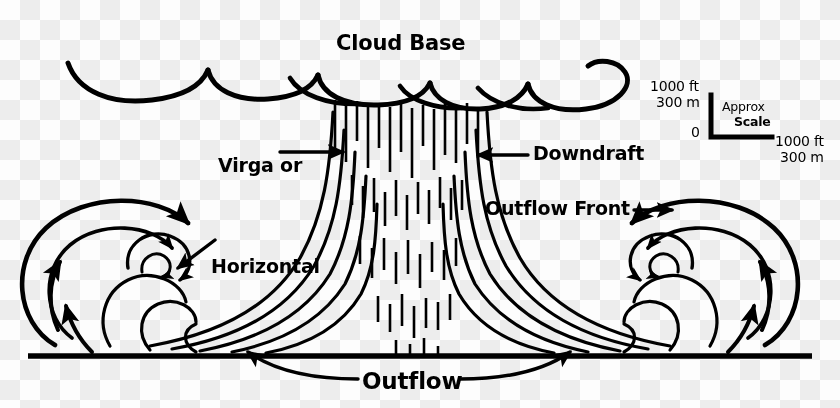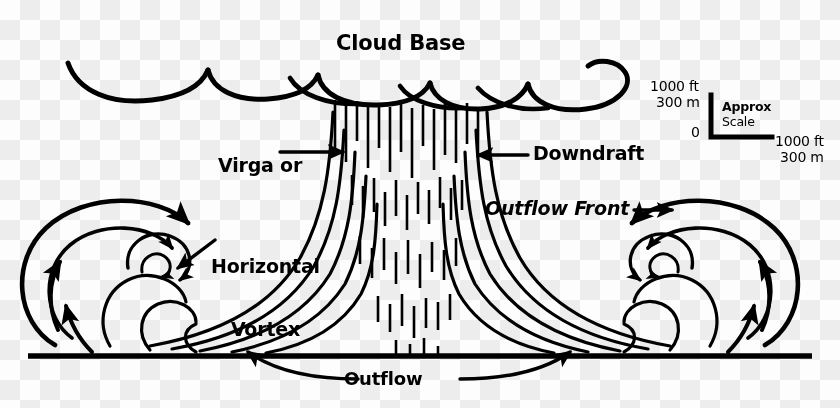--- a/index.html
+++ b/index.html
@@ -22,22 +22,22 @@
     font-weight:bold;
     color:#000;
     white-space:pre;
     line-height:1.12;
     letter-spacing:-0.2px;
   }
   .cloud-base{left:336px;top:32px;font-size:21px;}
   .virga{left:218px;top:112px;font-size:19px;text-align:center;}
   .downdraft{left:533px;top:143px;font-size:19px;}
   .hvortex{left:211px;top:213px;font-size:19px;text-align:center;}
-  .ofront{left:485px;top:198px;font-size:19px;font-style:italic;}
-  .outflow{left:344px;top:369px;font-size:18px;}
+  .ofront{left:485px;top:198px;font-size:19px;}
+  .outflow{left:362px;top:369px;font-size:23px;}
   .sc{font-size:14px;font-weight:normal;}
   .sc-1000a{left:650px;top:79px;}
   .sc-300a{left:656px;top:95px;}
   .sc-zero{left:691px;top:125px;}
   .sc-approx{left:722px;top:100px;font-size:12.5px;}
   .sc-scale{left:722px;top:115px;font-size:12.5px;}
   .sc-1000b{left:775px;top:134px;}
   .sc-300b{left:780px;top:150px;}
 </style>
 </head>
@@ -189,28 +189,27 @@
   <div class="lbl cloud-base">Cloud Base</div>
 
   <div class="lbl virga">
     <div>Virga or</div>
   </div>
 
   <div class="lbl downdraft">Downdraft</div>
 
   <div class="lbl hvortex">
     <div>Horizontal</div>
-    <div>Vortex</div>
   </div>
 
   <div class="lbl ofront">Outflow Front</div>
 
   <div class="lbl outflow">Outflow</div>
 
   <div class="lbl sc sc-1000a">1000 ft</div>
   <div class="lbl sc sc-300a">300 m</div>
   <div class="lbl sc sc-zero">0</div>
-  <div class="lbl sc-approx" style="font-weight:bold;">Approx</div>
-  <div class="lbl sc-scale" style="font-weight:normal;">Scale</div>
+  <div class="lbl sc-approx" style="font-weight:normal;">Approx</div>
+  <div class="lbl sc-scale" style="font-weight:bold;margin-left:12px;">Scale</div>
   <div class="lbl sc sc-1000b">1000 ft</div>
   <div class="lbl sc sc-300b">300 m</div>
 
 </div>
 
 </body></html>

